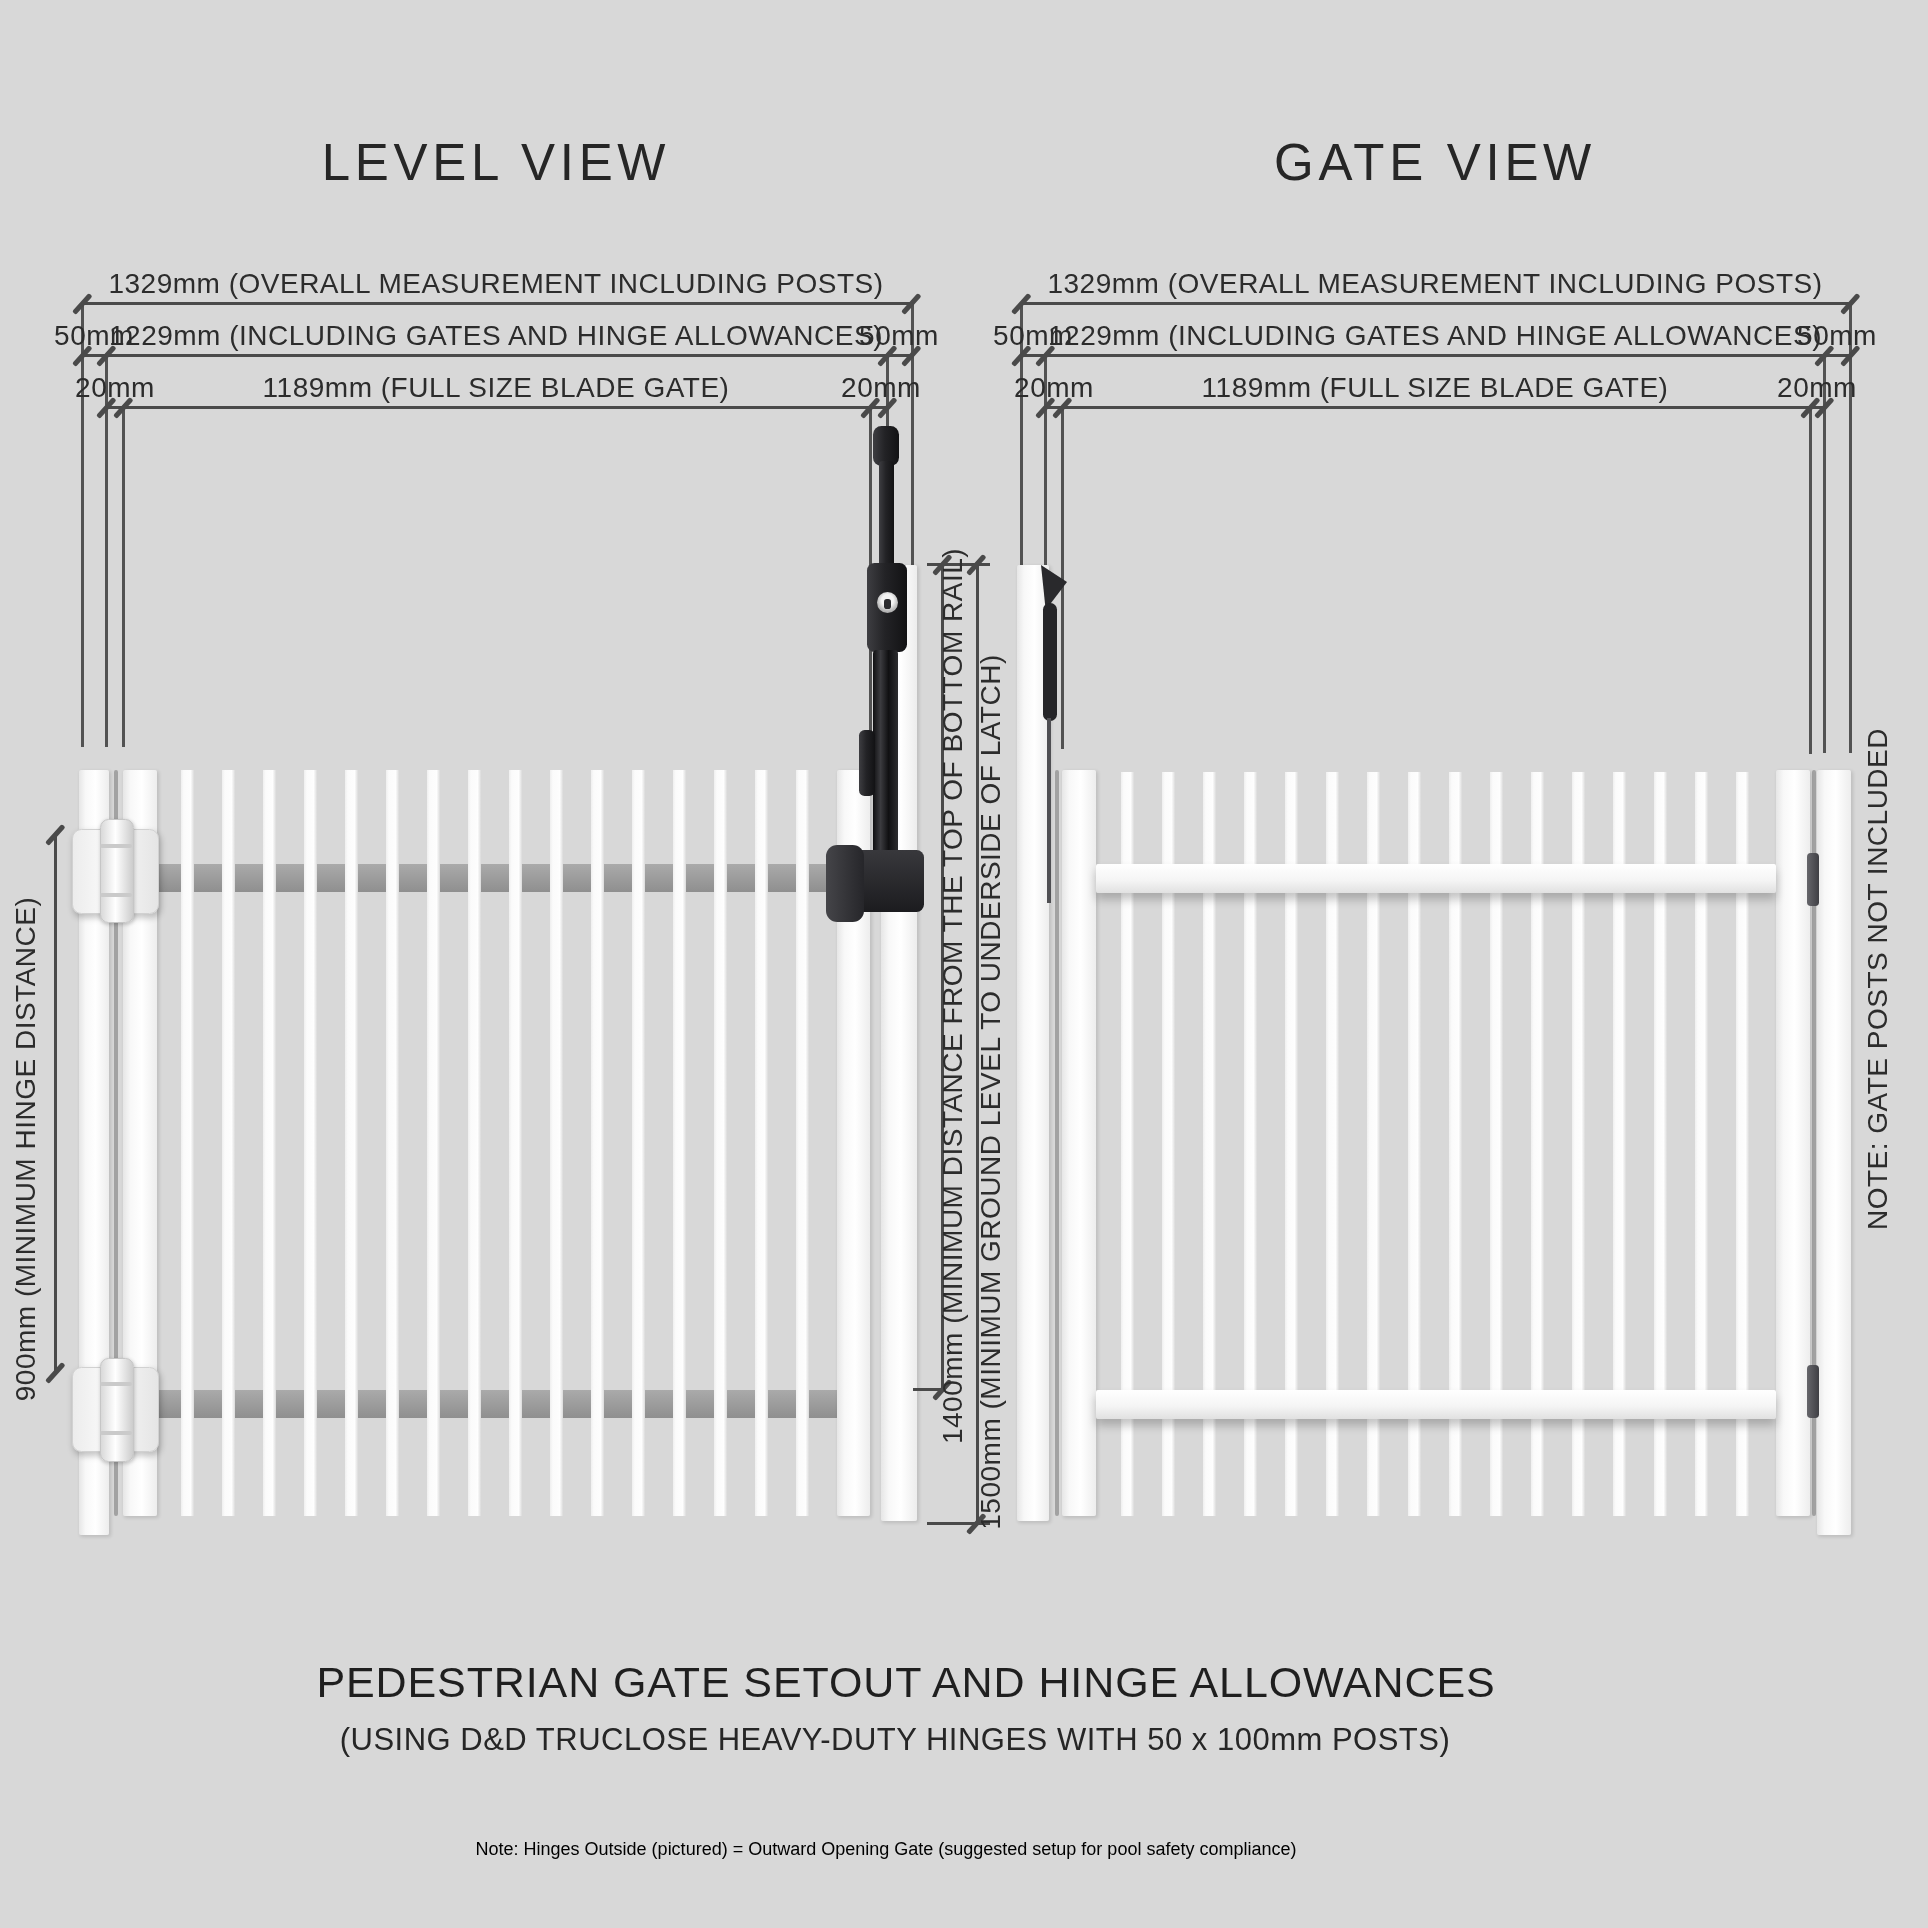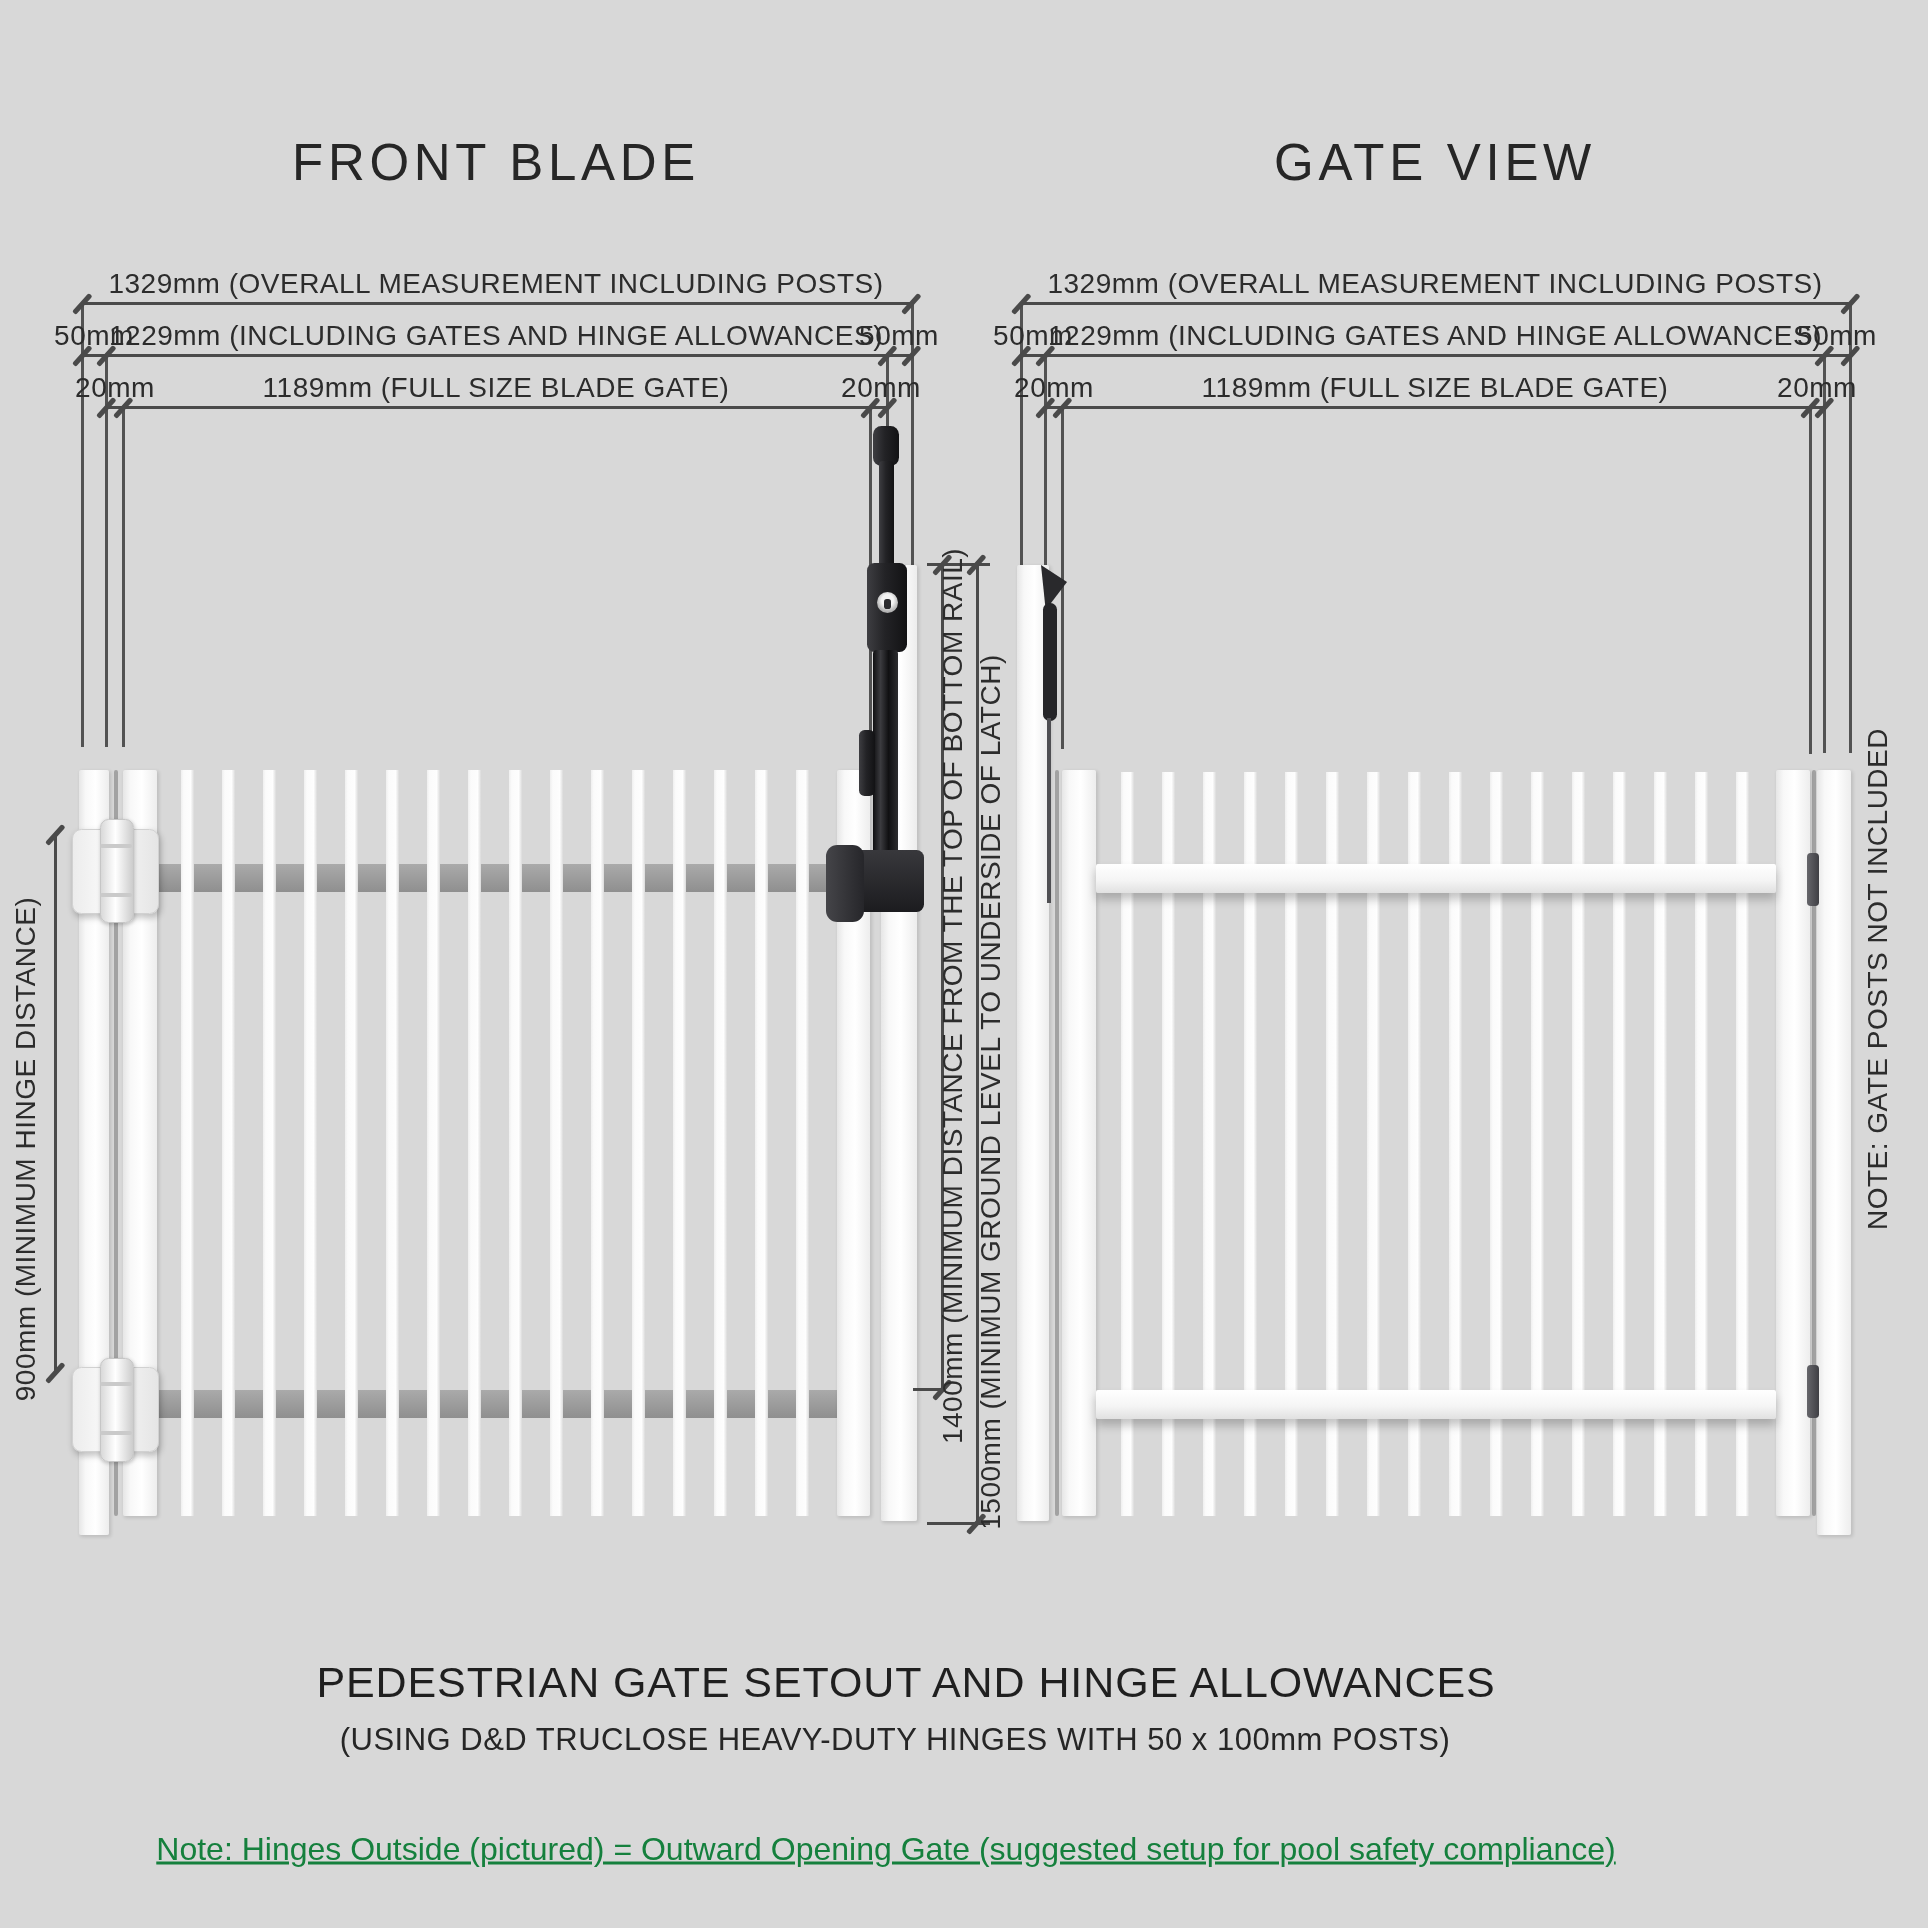--- a/index.html
+++ b/index.html
@@ -5,21 +5,21 @@
   html,body{margin:0;padding:0;background:#d8d8d8;}
   #stage{position:relative;width:1928px;height:1928px;background:#d8d8d8;
          font-family:"Liberation Sans", sans-serif;overflow:hidden;}
   
   .t{position:absolute;transform:translate(-50%,-50%);white-space:nowrap;color:#2c2c2c;z-index:6;}
   .vt{position:absolute;transform:translate(-50%,-50%) rotate(-90deg);white-space:nowrap;color:#2c2c2c;z-index:6;}
   .viewtitle{font-size:51px;letter-spacing:4.7px;color:#262626;}
   .dlabel{font-size:28px;letter-spacing:0.5px;}
   .f-title{font-size:43px;letter-spacing:0.9px;color:#1f1f1f;}
   .f-sub{font-size:31px;letter-spacing:0.5px;color:#262626;}
-  .f-note{font-size:32px;color:#15803d;text-decoration:underline;}
+  .f-note{font-size:18px;color:#000000;}
   
   .dimh{position:absolute;height:2.8px;background:#4a4a4a;z-index:5;}
   .dimv{position:absolute;width:2.8px;background:#4a4a4a;z-index:5;}
   .ext{position:absolute;width:2.8px;background:#525252;z-index:1;}
   .tick{position:absolute;width:24.5px;height:4.7px;background:#4a4a4a;border-radius:1.9px;
         transform:translate(-50%,-50%) rotate(-48deg);z-index:5;}
   
   .white{background:linear-gradient(90deg,#e6e6e6 0%,#f8f8f8 22%,#ffffff 55%,#ededed 100%);}
   .post{position:absolute;border-radius:1.9px;box-shadow:1.9px 1.9px 3.8px rgba(0,0,0,0.12);z-index:3;}
   .blades{position:absolute;z-index:3;background:repeating-linear-gradient(90deg,
@@ -42,21 +42,21 @@
            background:radial-gradient(circle at 50% 40%,#f4f4f4 0 36%,#bdbdbd 62%,#8c8c8c);}
   .keydot{position:absolute;width:6.6px;height:10.4px;background:#2b2b2e;border-radius:2.8px;z-index:5;}
   .hingebit{position:absolute;background:linear-gradient(90deg,#66666b,#3f3f44);border-radius:3.8px;z-index:4;}
 </style>
 </head>
 <body>
 
 <div id="stage">
 
   <div>
-    <div class="t viewtitle" style="left:496px;top:162px;">FRONT BLADE</div>
+    <div class="t viewtitle" style="left:496px;top:162px;">LEVEL VIEW</div>
 
     <div class="t dlabel" style="left:496px;top:284px;">1329mm (OVERALL MEASUREMENT INCLUDING POSTS)</div>
     <div class="dimh" style="left:82px;top:302px;width:830px;"></div>
     <div class="tick" style="left:82px;top:304px;"></div>
     <div class="tick" style="left:911px;top:304px;"></div>
 
     <div class="t dlabel" style="left:94px;top:336px;">50mm</div>
     <div class="t dlabel" style="left:496px;top:336px;">1229mm (INCLUDING GATES AND HINGE ALLOWANCES)</div>
     <div class="t dlabel" style="left:899px;top:336px;">50mm</div>
     <div class="dimh" style="left:82px;top:354px;width:830px;"></div>

